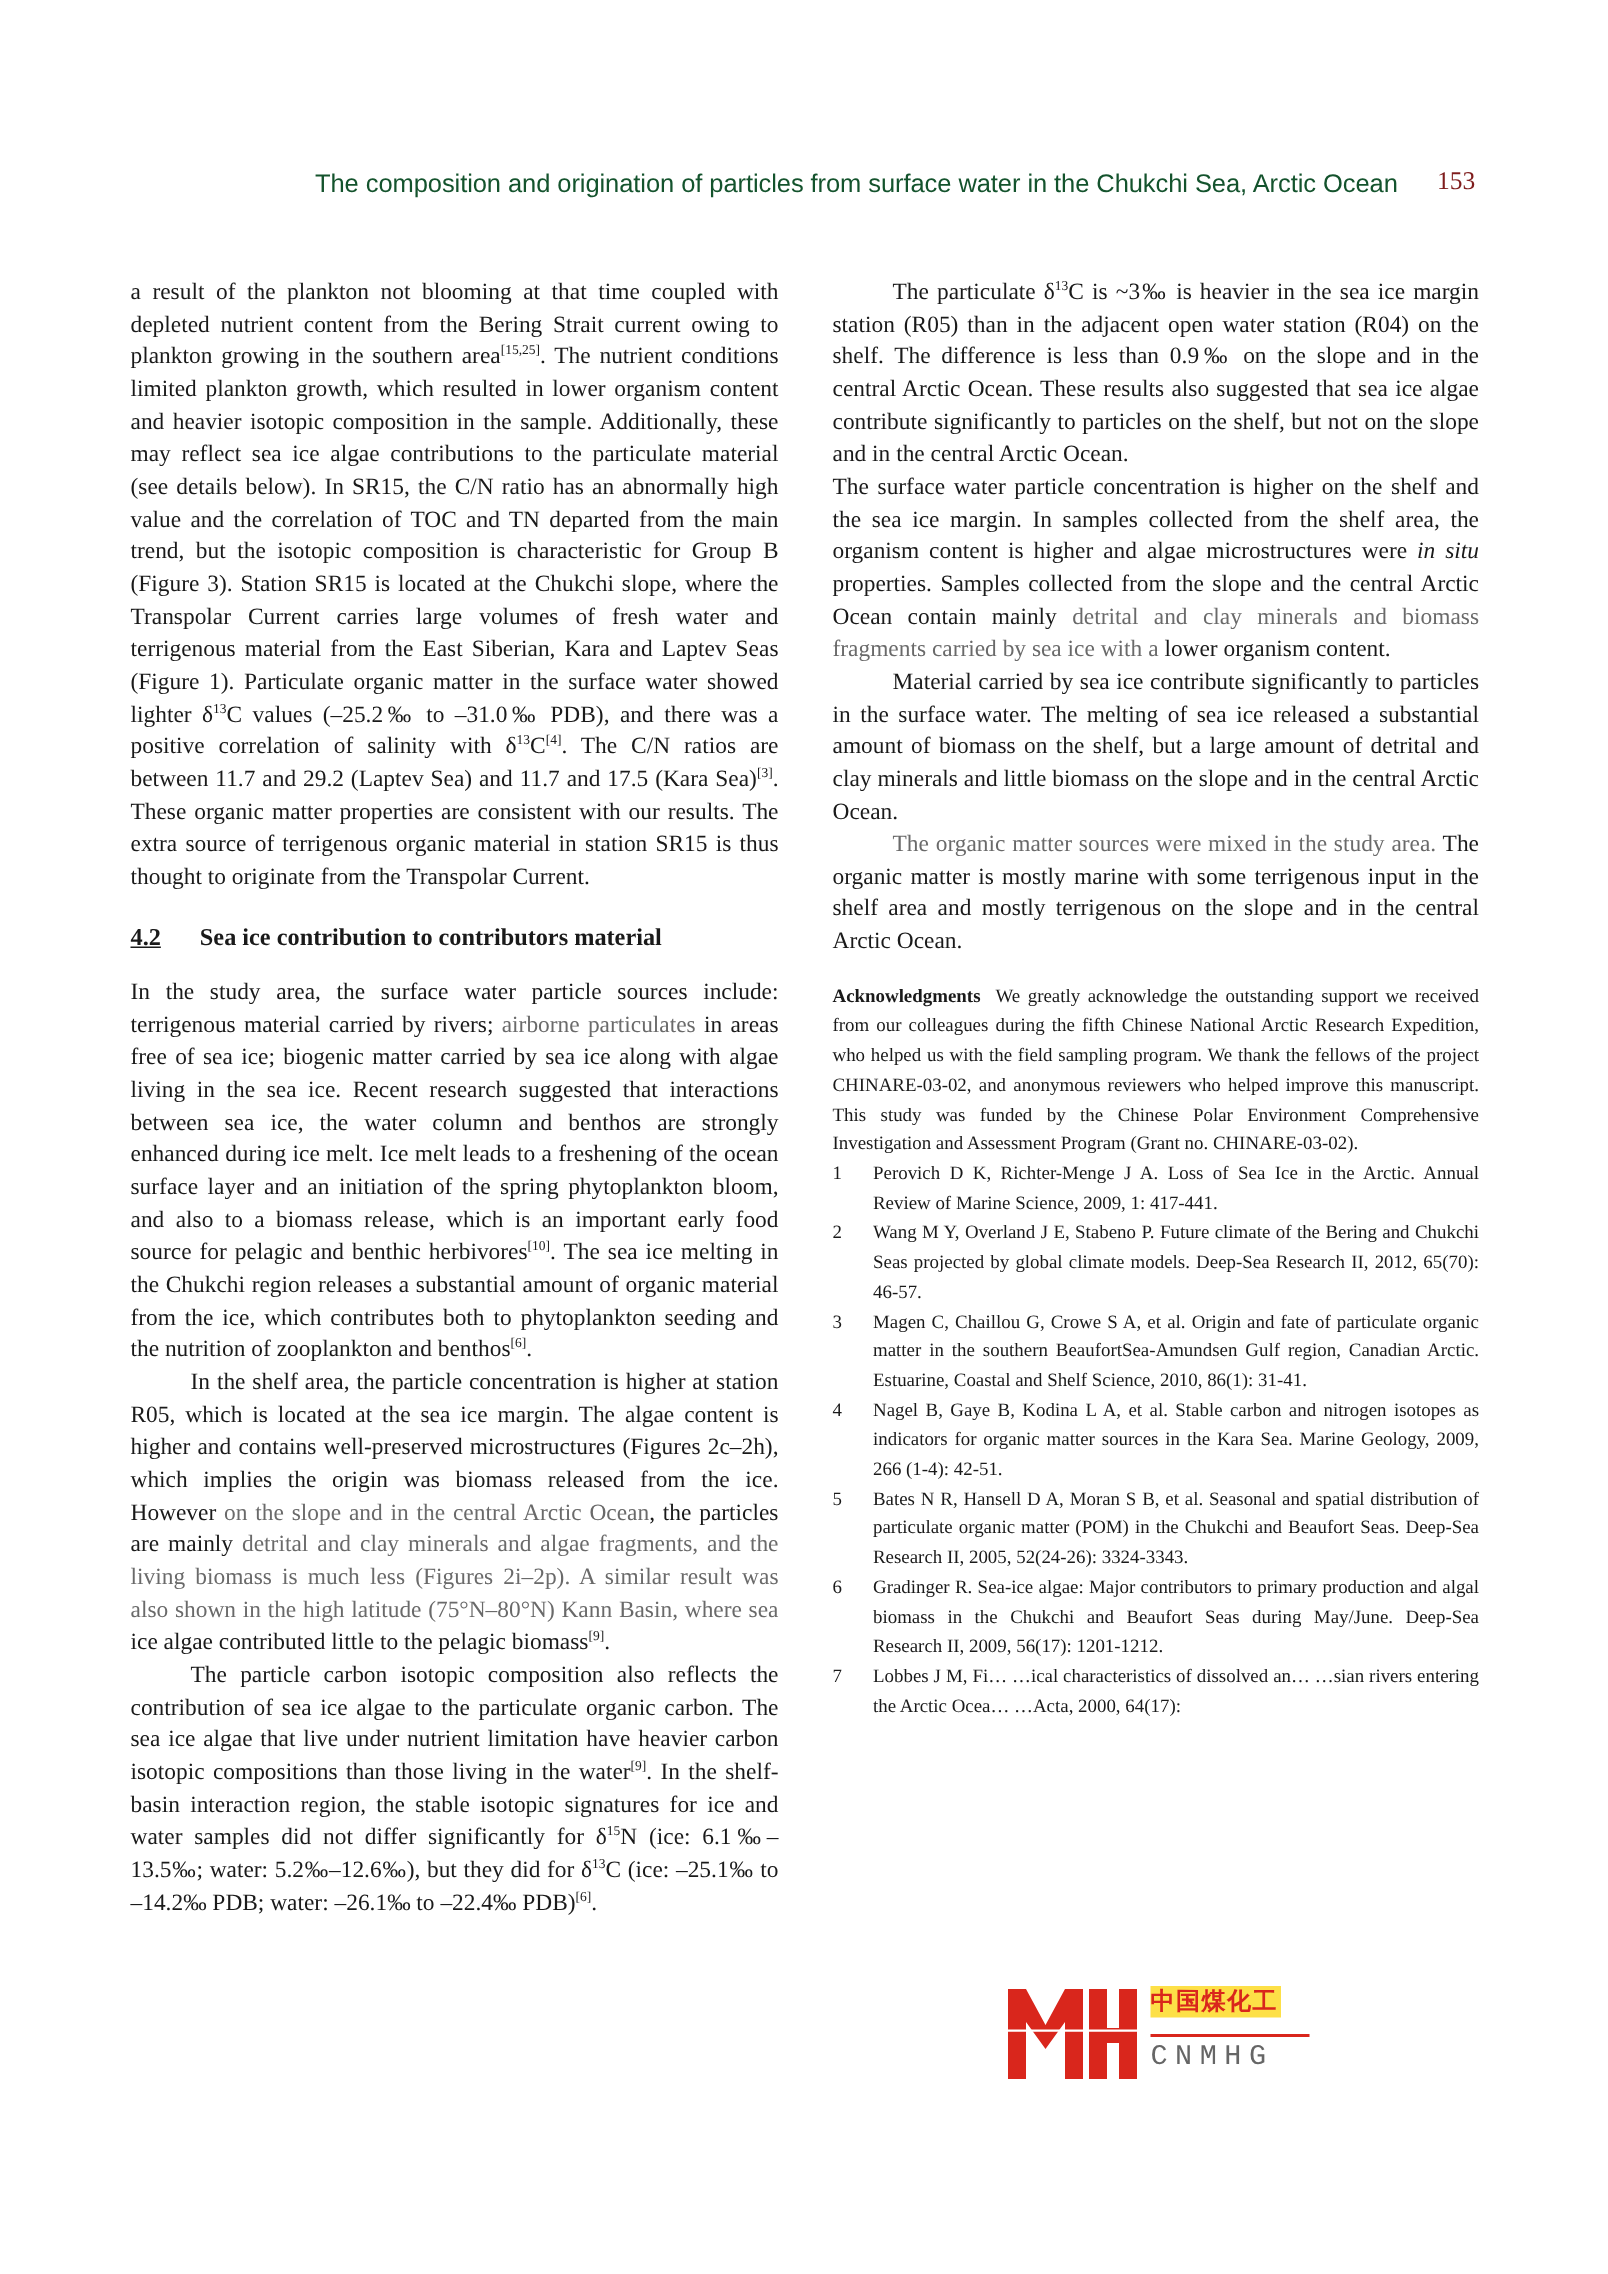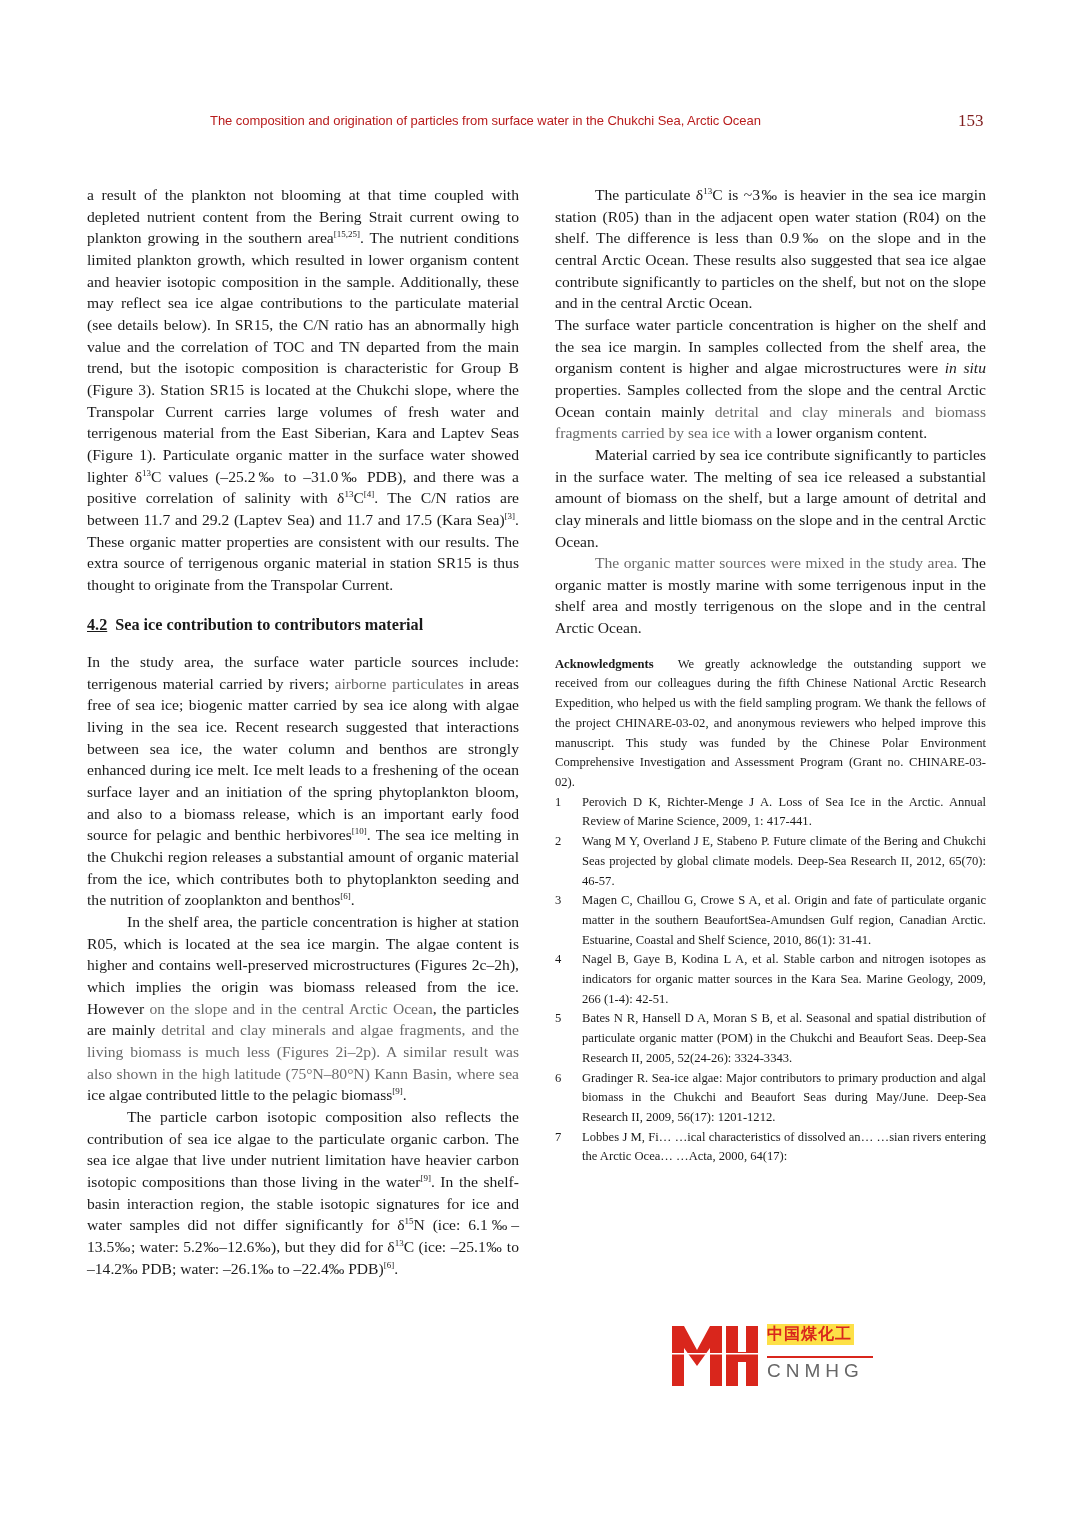--- a/index.html
+++ b/index.html
@@ -1,49 +1,49 @@
 <!DOCTYPE html>
 <html><head>
 <meta charset="utf-8">
 <style>
   html, body { margin: 0; padding: 0; background: #ffffff; }
   body { width: 1072px; height: 1516px; position: relative; overflow: hidden;
          font-family: "Liberation Serif", "DejaVu Serif", serif; color: #1a1a1a; }
   .running-head { position: absolute; top: 112px; left: 0; width: 1072px; height: 22px; }
   .running-title { position: absolute; left: 210px; top: 1px; font-family: "Liberation Sans", "DejaVu Sans", sans-serif;
-         font-size: 13px; color: #b91c1c; letter-spacing: -0.05px; }
+         font-size: 17px; color: #14532d; letter-spacing: -0.05px; }
   .page-number { position: absolute; left: 958px; top: -1px; font-size: 17px; color: #7f1d1d; }
 
   .col { position: absolute; top: 184px; width: 432px; font-size: 15.6px; line-height: 21.65px; }
   .col-left { left: 87px; }
   .col-right { left: 555px; width: 431px; }
   p { margin: 0; text-align: justify; }
   .indent { text-indent: 40px; }
   .gray { color: #6a6a6a; }
   sup { font-size: 9px; line-height: 0; vertical-align: 6px; }
 
   .h-sub { font-weight: bold; font-size: 16.2px; margin: 20px 0 14px 0; }
-  .h-sub .num { margin-right: 8px; text-decoration: underline; }
+  .h-sub .num { margin-right: 26px; text-decoration: underline; }
   .h-sec { font-weight: bold; font-size: 24px; line-height: 28px; margin: 24px 0 12px 0; }
   .h-sec .num { margin-right: 10px; }
   .h-ref { font-weight: bold; font-size: 20px; line-height: 24px; margin: 24px 0 16px 0; }
 
   .ack { font-size: 12.6px; line-height: 19.7px; text-align: justify; margin-top: 16px; }
-  .ack .label { font-weight: bold; margin-right: 24px; }
+  .ack .label { font-weight: bold; margin-right: 10px; }
 
   .refs { list-style: none; margin: 0; padding: 0; font-size: 12.6px; line-height: 19.7px; }
   .ref { position: relative; padding-left: 27px; text-align: justify; }
   .ref .rn { position: absolute; left: 0; top: 0; }
 
   .watermark { position: absolute; left: 672px; top: 1322px; width: 210px; height: 66px; }
   .wm-logo { position: absolute; left: 0; top: 4px; width: 86px; height: 60px; }
   .wm-cn { position: absolute; left: 95px; top: 2px; font-family: "DejaVu Sans", sans-serif;
            font-size: 16px; color: #d9261c; background: #fde047; padding-right: 2px; letter-spacing: 1px; font-weight: bold; }
   .wm-rule { position: absolute; left: 95px; top: 34px; width: 106px; height: 2px; background: #d9261c; }
-  .wm-en { position: absolute; left: 95px; top: 38px; font-family: Liberation Sans, sans-serif;
+  .wm-en { position: absolute; left: 95px; top: 38px; font-family: Liberation Mono, monospace;
            font-size: 19px; color: #666; letter-spacing: 5px; background: #fff; }
 </style>
 </head>
 <body>
 
 <div class="running-head">
   <span class="running-title">The composition and origination of particles from surface water in the Chukchi Sea, Arctic Ocean</span>
   <span class="page-number">153</span>
 </div>
 

